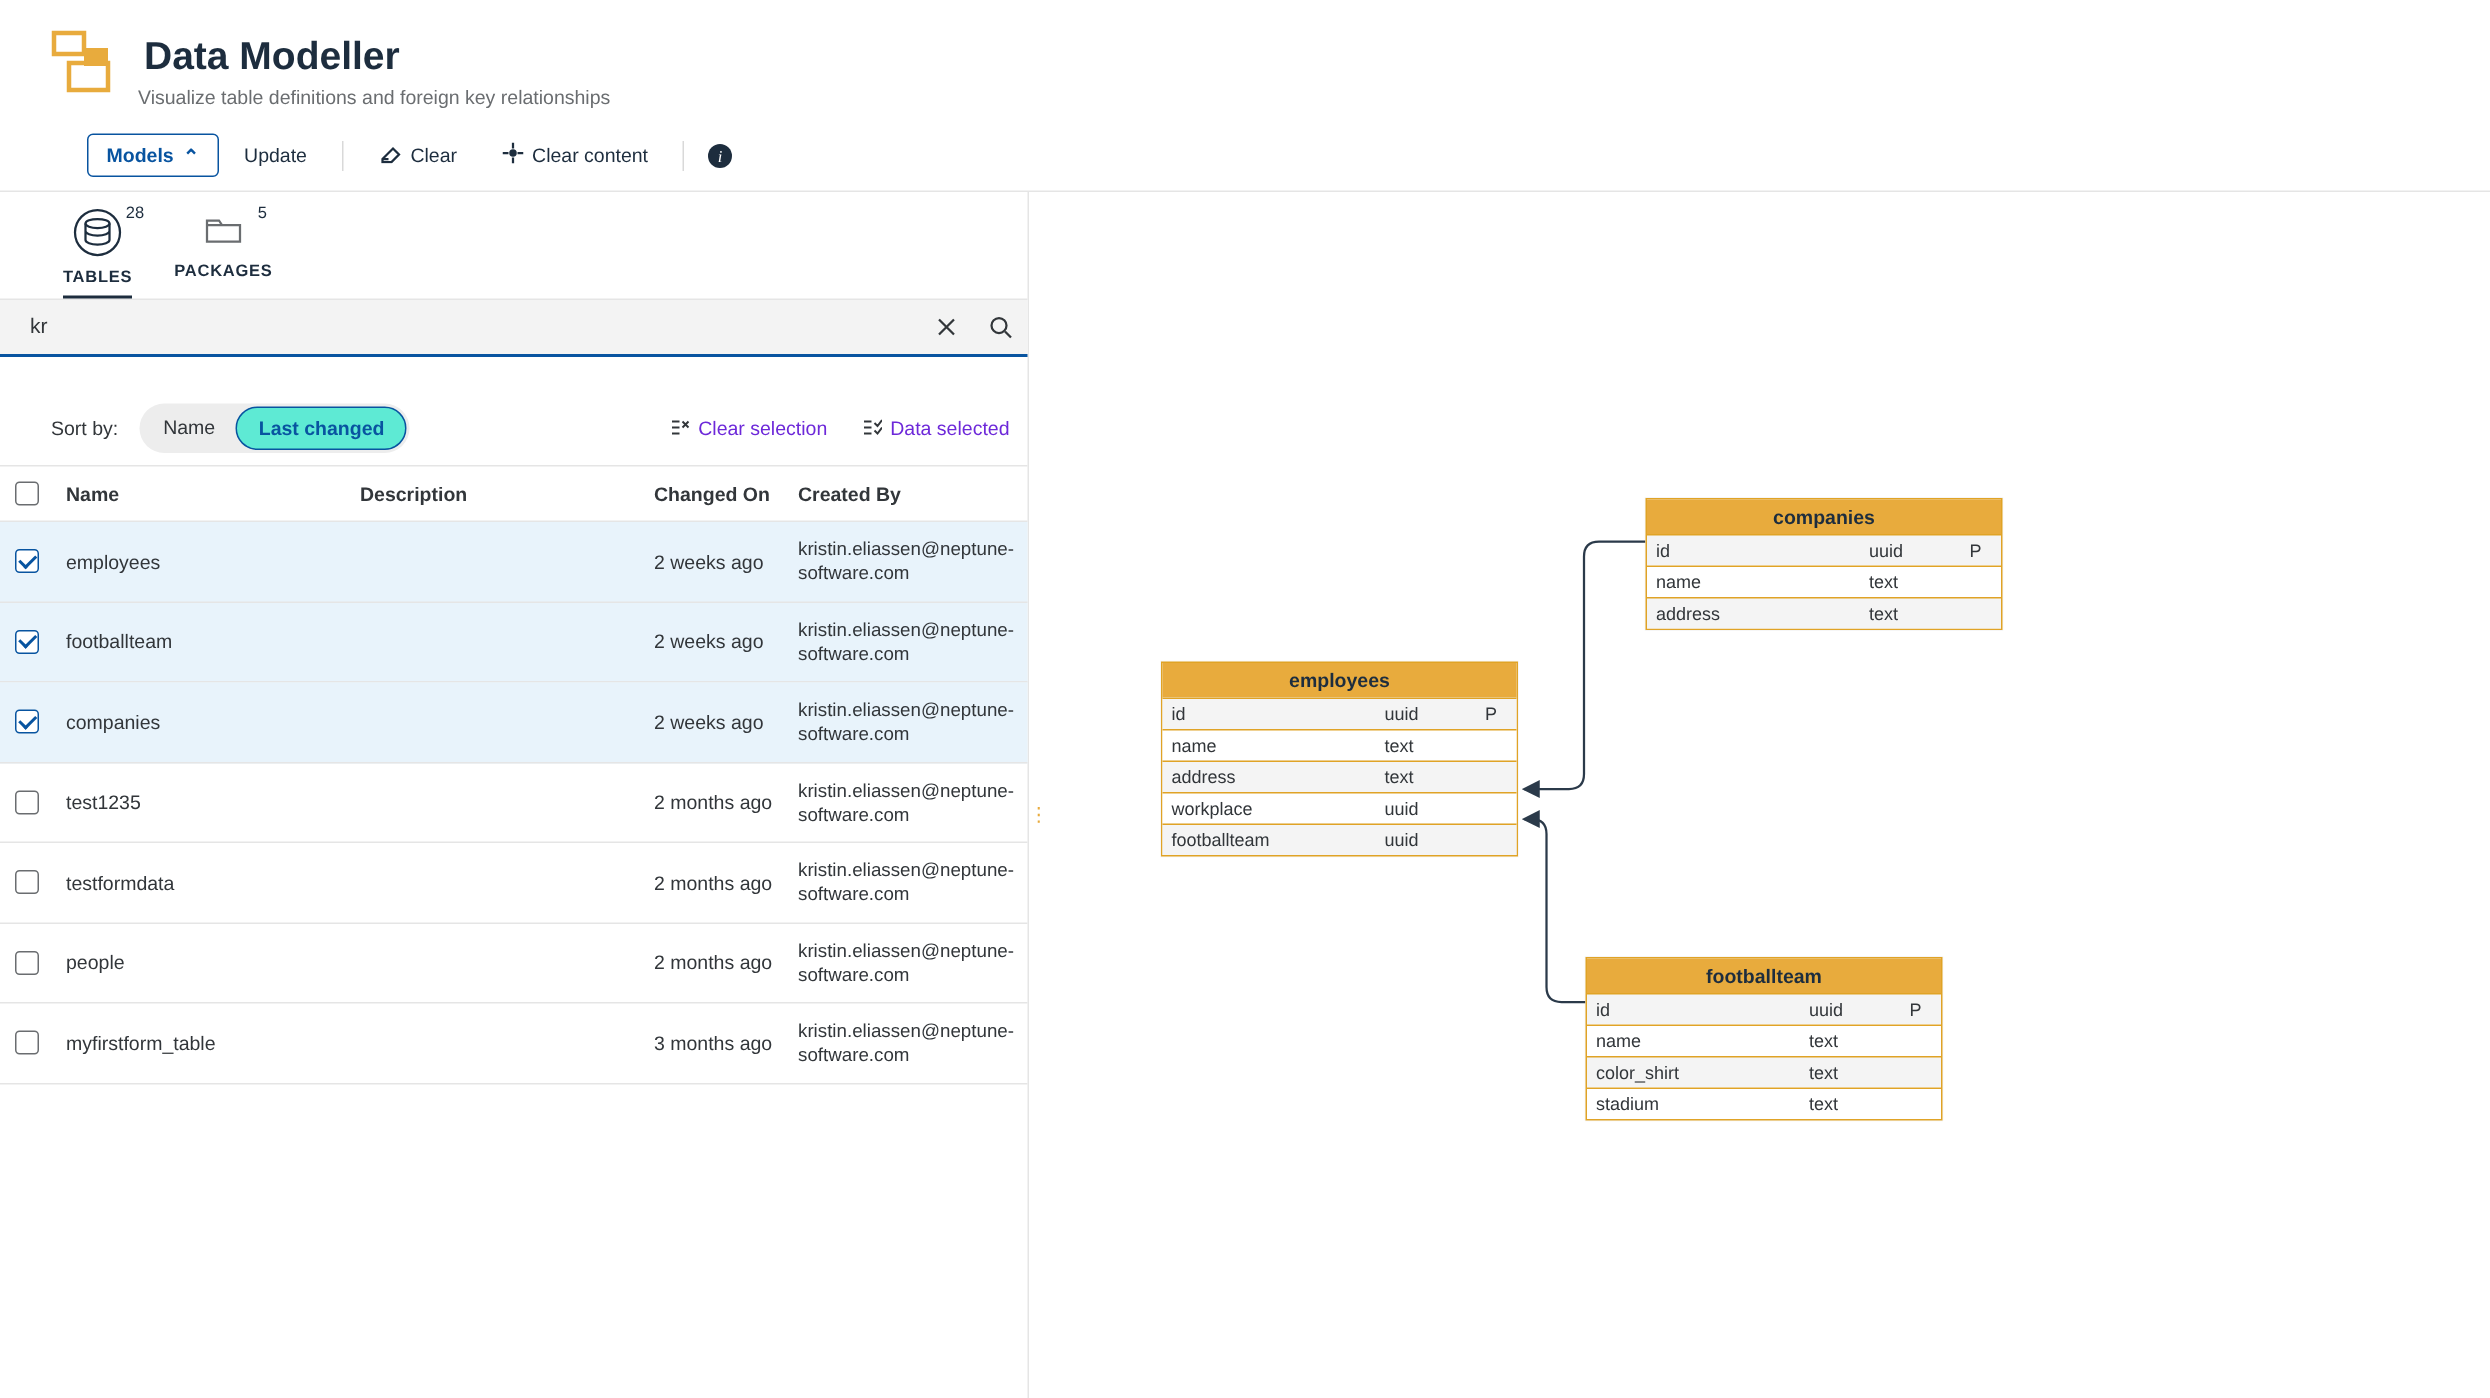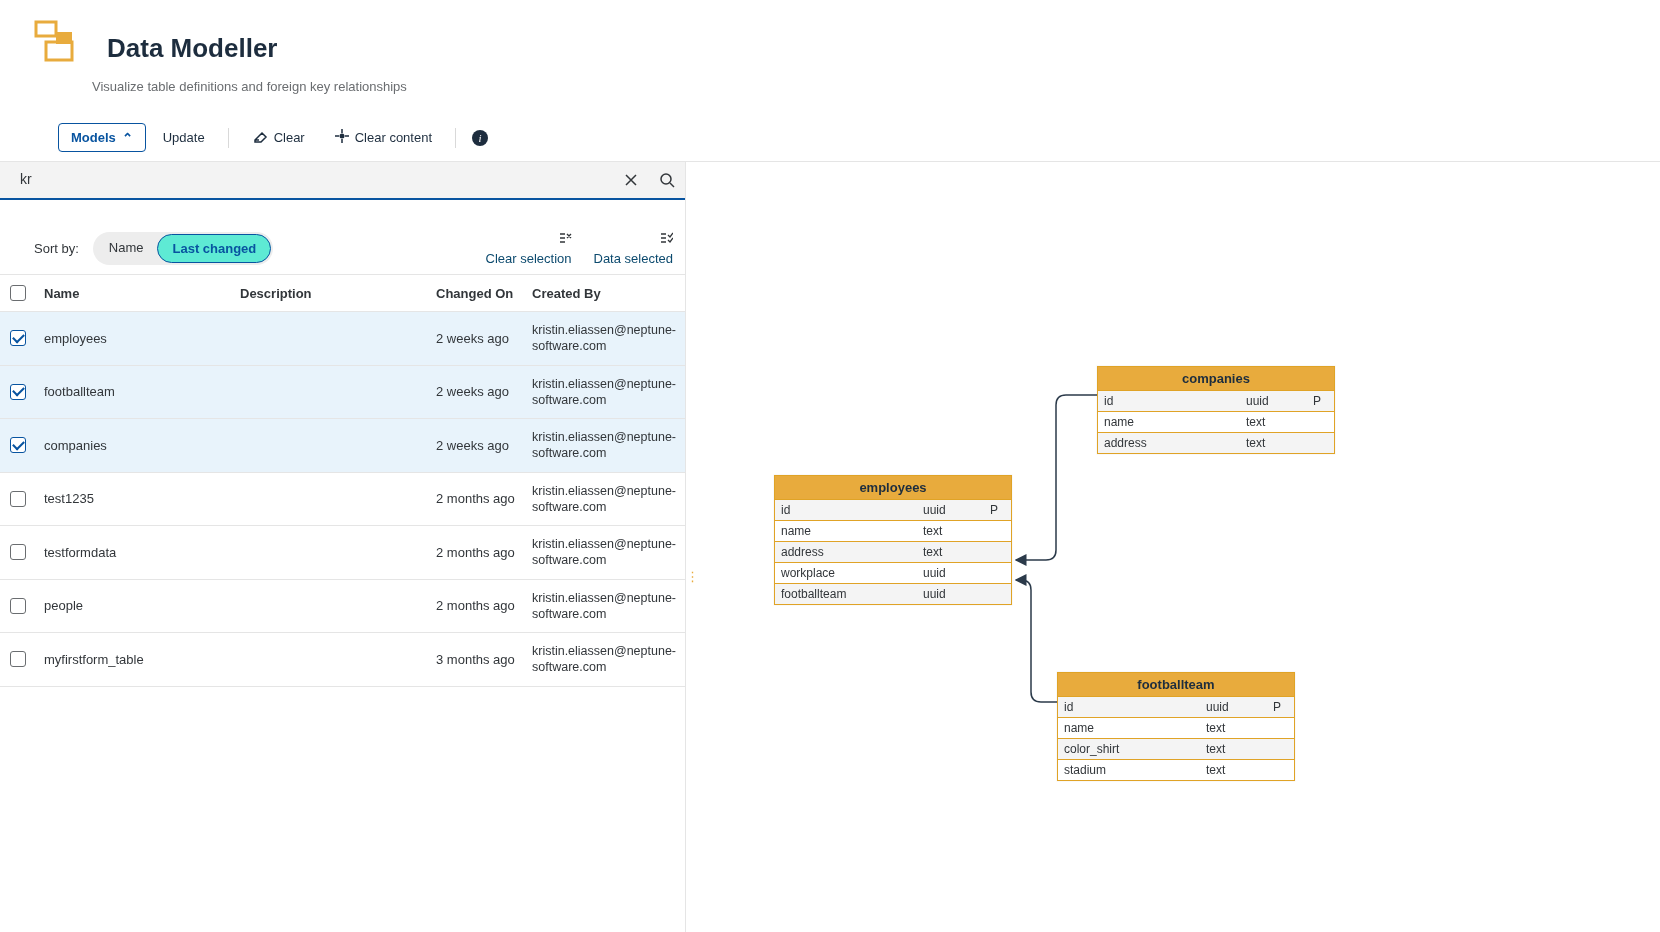--- a/index.html
+++ b/index.html
@@ -20,35 +20,34 @@
     width: 100%;
   }
   .header-left {
     display: flex;
     align-items: flex-start;
     gap: 14px;
     width: 100%;
   }
   .logo-wrap svg { display: block; }
   .title-wrap h1 {
-    margin: 15px;
+    margin: 4px;
     font-size: 26px;
     font-weight: 800;
     color: #1d2d3e;
   }
   .title-wrap .subtitle {
     margin: 2px 0 0 0;
     font-size: 13px;
     color: #6a6d70;
   }
   .toolbar {
     display: flex;
     align-items: center;
     gap: 4px;
-    margin-top: 12px;
     width: 100%;
     padding-left: 28px;
   }
   .toolbar .btn {
     display: inline-flex;
     align-items: center;
     gap: 6px;
     padding: 6px 12px;
     font-size: 13px;
     color: #1d2d3e;
@@ -172,26 +171,25 @@
   }
   .seg.active {
     background: #5eead4;
     border: 1px solid #0854a0;
     color: #0854a0;
     font-weight: 600;
   }
   .filter-row .spacer { flex: 1; }
   .link-btn {
     display: inline-flex;
-    align-items: flex-end;
+    align-items: flex-start;
     gap: 6px;
     font-size: 13px;
-    color: #0c4a6e;
-    cursor: pointer;
-    flex-direction: column;
+    color: #6d28d9;
+    cursor: pointer;
   }
   .table-head, .table-row {
     display: grid;
     grid-template-columns: 44px 196px 196px 96px 154px;
     align-items: center;
     padding: 10px 0;
     border-bottom: 1px solid #e5e5e5;
   }
   .table-head { font-weight: 600; font-size: 13px;}
   .table-row { font-size: 13px; }
@@ -311,20 +309,46 @@
           <circle cx="9" cy="9" r="8" fill="#1d2d3e"></circle>
           <text x="9" y="13" text-anchor="middle" fill="#fff" font-size="11" font-family="Georgia" font-style="italic">i</text>
         </svg>
     </span>
   </div>
 </div>
 
 <div class="main">
   <div class="left-pane">
 
+    <div class="tabs">
+      <div class="tab active">
+        <div class="tab-icon-wrap">
+          <span>
+            <svg width="34" height="34" viewBox="0 0 34 34">
+                <circle cx="17" cy="17" r="15" fill="none" stroke="#1d2d3e" stroke-width="1.5"></circle>
+                <ellipse cx="17" cy="11" rx="8" ry="3" fill="none" stroke="#1d2d3e" stroke-width="1.5"></ellipse>
+                <path d="M9 11 V22 A8 3 0 0 0 25 22 V11 M9 16 A8 3 0 0 0 25 16" fill="none" stroke="#1d2d3e" stroke-width="1.5"></path>
+              </svg>
+          </span>
+          <span class="badge">28</span>
+        </div>
+        <span class="tab-label">Tables</span>
+      </div>
+      <div class="tab">
+        <div class="tab-icon-wrap">
+          <span>
+            <svg width="30" height="30" viewBox="0 0 30 30">
+                <path d="M4 10 L4 23 L26 23 L26 12 L14 12 L12 9 L4 9 Z M4 12 L26 12" fill="none" stroke="#6a6d70" stroke-width="1.5"></path>
+              </svg>
+          </span>
+          <span class="badge">5</span>
+        </div>
+        <span class="tab-label">Packages</span>
+      </div>
+    </div>
 
     <div class="search-bar">
       <input type="text" value="kr" style="">
       <span class="ibtn">
         <svg width="14" height="14" viewBox="0 0 14 14">
             <path d="M2 2 L12 12 M12 2 L2 12" stroke="#32363a" stroke-width="1.5"></path>
           </svg>
       </span>
       <span class="ibtn">
         <svg width="16" height="16" viewBox="0 0 16 16">

